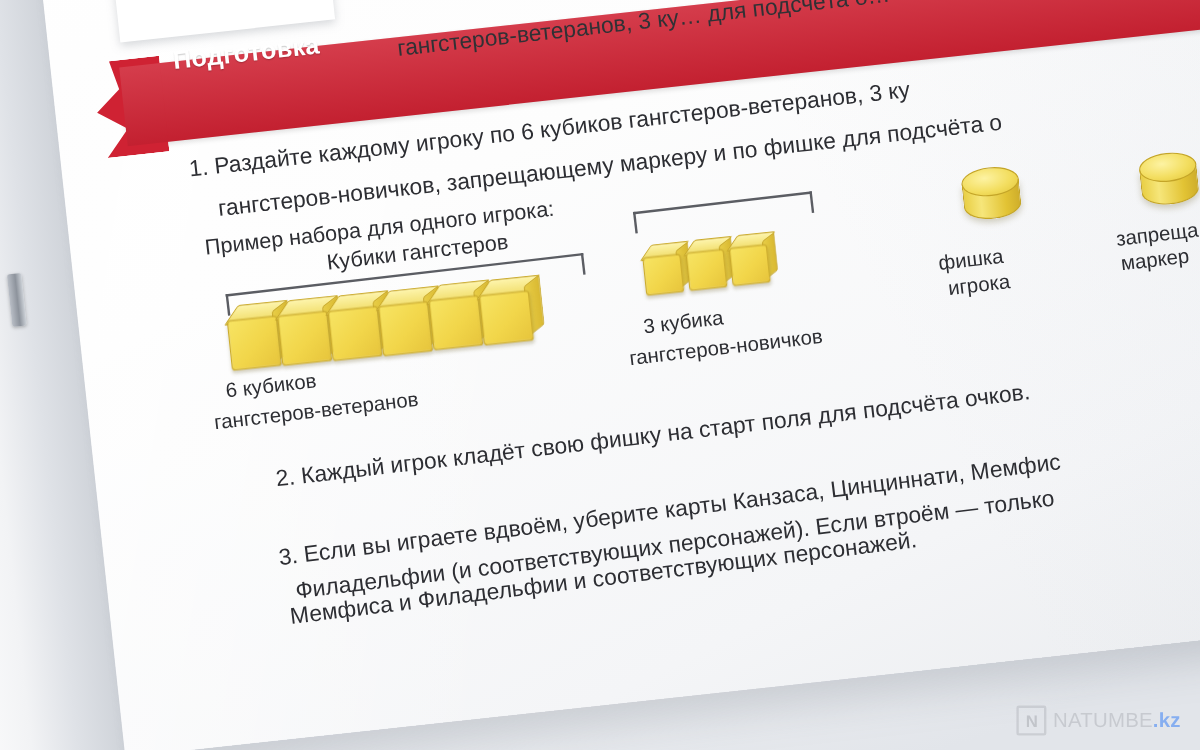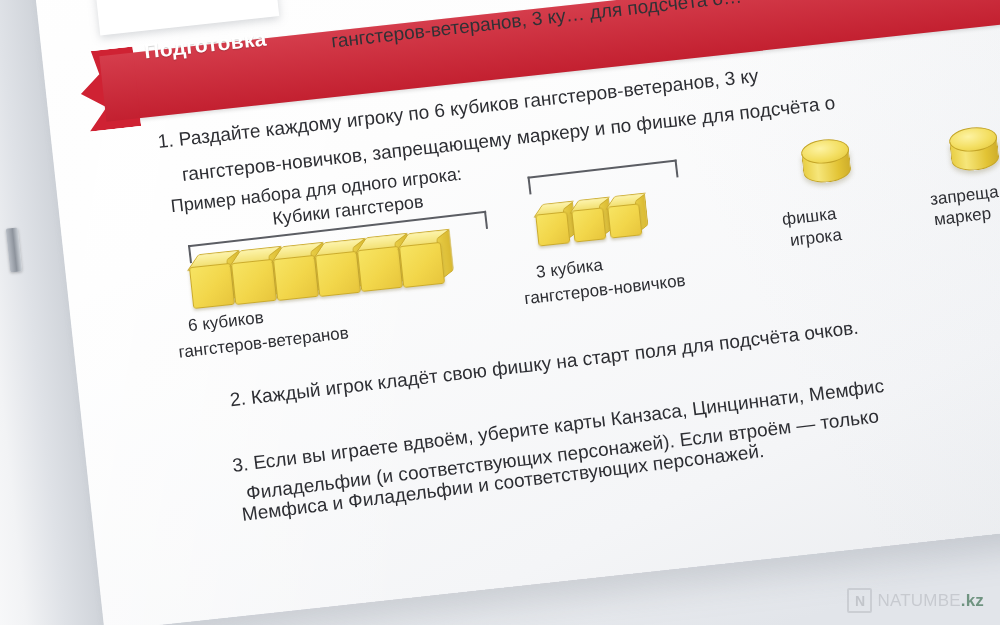--- a/index.html
+++ b/index.html
@@ -256,21 +256,21 @@
     display: flex;
     align-items: center;
     justify-content: center;
     border-radius: 2px;
   }
   .wm-text {
     color: #b2b5bb;
     font-size: 17px;
     letter-spacing: 0.2px;
   }
-  .wm-text b { color: #14532d; font-weight: bold; }
+  .wm-text b { color: #3b82f6; font-weight: bold; }
 </style>
 </head>
 <body>
 
 <div id="scene">
   <div class="backdrop"></div>
 
   <div class="sheet">
     <div class="sheen"></div>
   </div>

